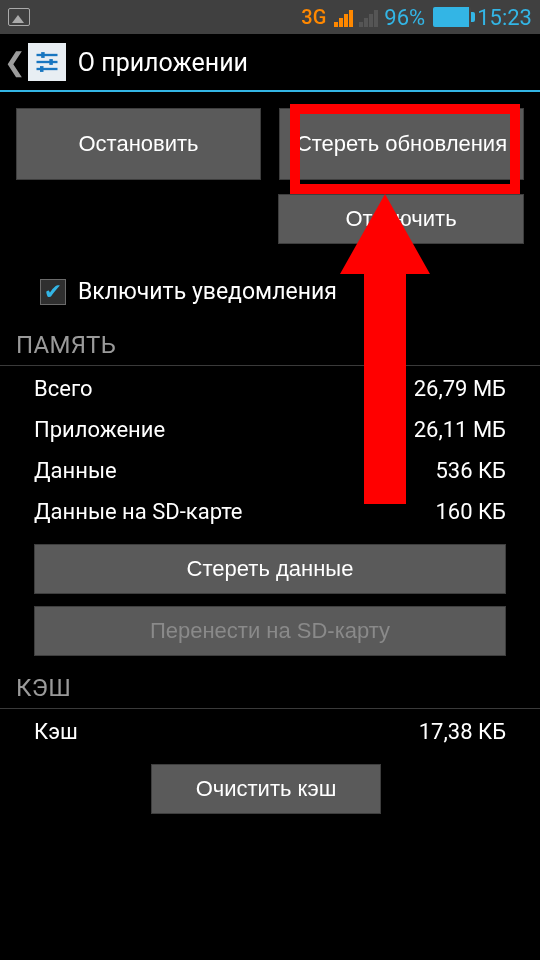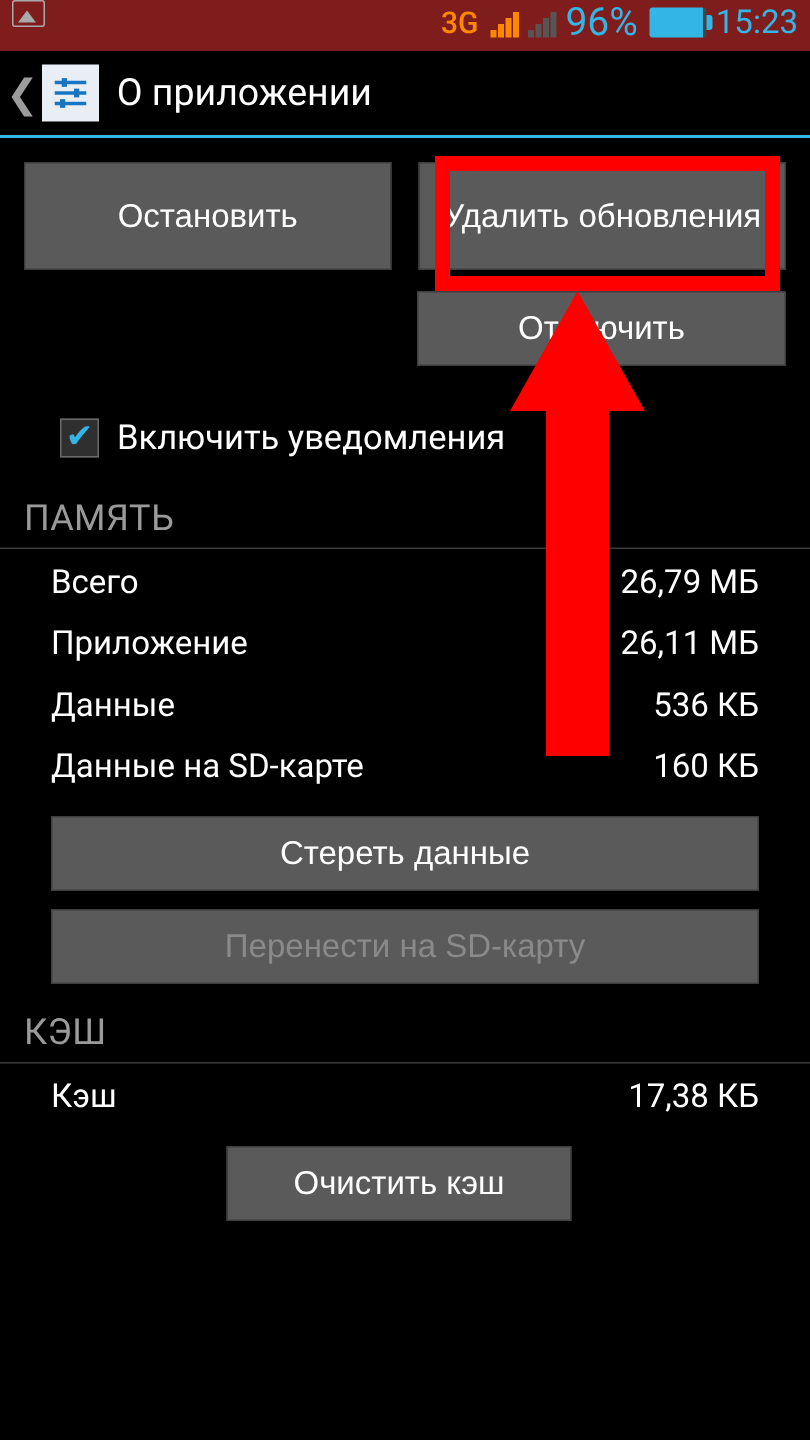--- a/index.html
+++ b/index.html
@@ -8,28 +8,28 @@
     height: 960px;
     background: #000;
     font-family: Roboto, "Segoe UI", Arial, sans-serif;
     color: #fff;
     overflow: hidden;
   }
   
   .status-bar {
     height: 34px;
     display: flex;
-    align-items: flex-start;
+    align-items: center;
     padding: 0 8px;
-    background: #7f1d1d;
+    background: #404040;
   }
   .status-left { display: flex; align-items: center; gap: 6px; }
   .status-right { display: flex; align-items: center; gap: 6px; margin-left: auto; }
   .time { color: #33b5e5; font-size: 22px; }
-  .battery-pct { color: #33b5e5; font-size: 26px; margin-right: 2px; }
+  .battery-pct { color: #33b5e5; font-size: 22px; margin-right: 2px; }
   .threeg { color: #ff8800; font-size: 20px; font-weight: 500; margin-right: 2px;}
   .sig-bars { display: flex; align-items: flex-end; gap: 1px; height: 20px; }
   .sig-bars span { width: 4px; background: #ff8800; }
   .sig-bars.dim span { background: #555; }
   .battery {
     width: 38px; height: 20px;
     border: 0; position: relative;
     background: linear-gradient(to right,#33b5e5 0 94%, #444 94% 100%);
     border-radius: 2px;
   }
@@ -182,21 +182,21 @@
       <rect x="14" y="9.5" width="3" height="5" fill="#1876c0"></rect>
       <rect x="6" y="15.5" width="3" height="5" fill="#1876c0"></rect>
     </svg>
   </div>
   <span class="title-text">О приложении</span>
 </div>
 
 <div class="buttons-area">
   <div class="btn-row">
     <button class="btn">Остановить</button>
-    <button class="btn">Удалить обновления</button>
+    <button class="btn">Стереть обновления</button>
   </div>
   <div class="btn-row right">
     <button class="btn small">Отключить</button>
   </div>
 </div>
 
 <div class="check-row">
   <div class="checkbox">
     <span class="checkmark">✔</span>
   </div>

